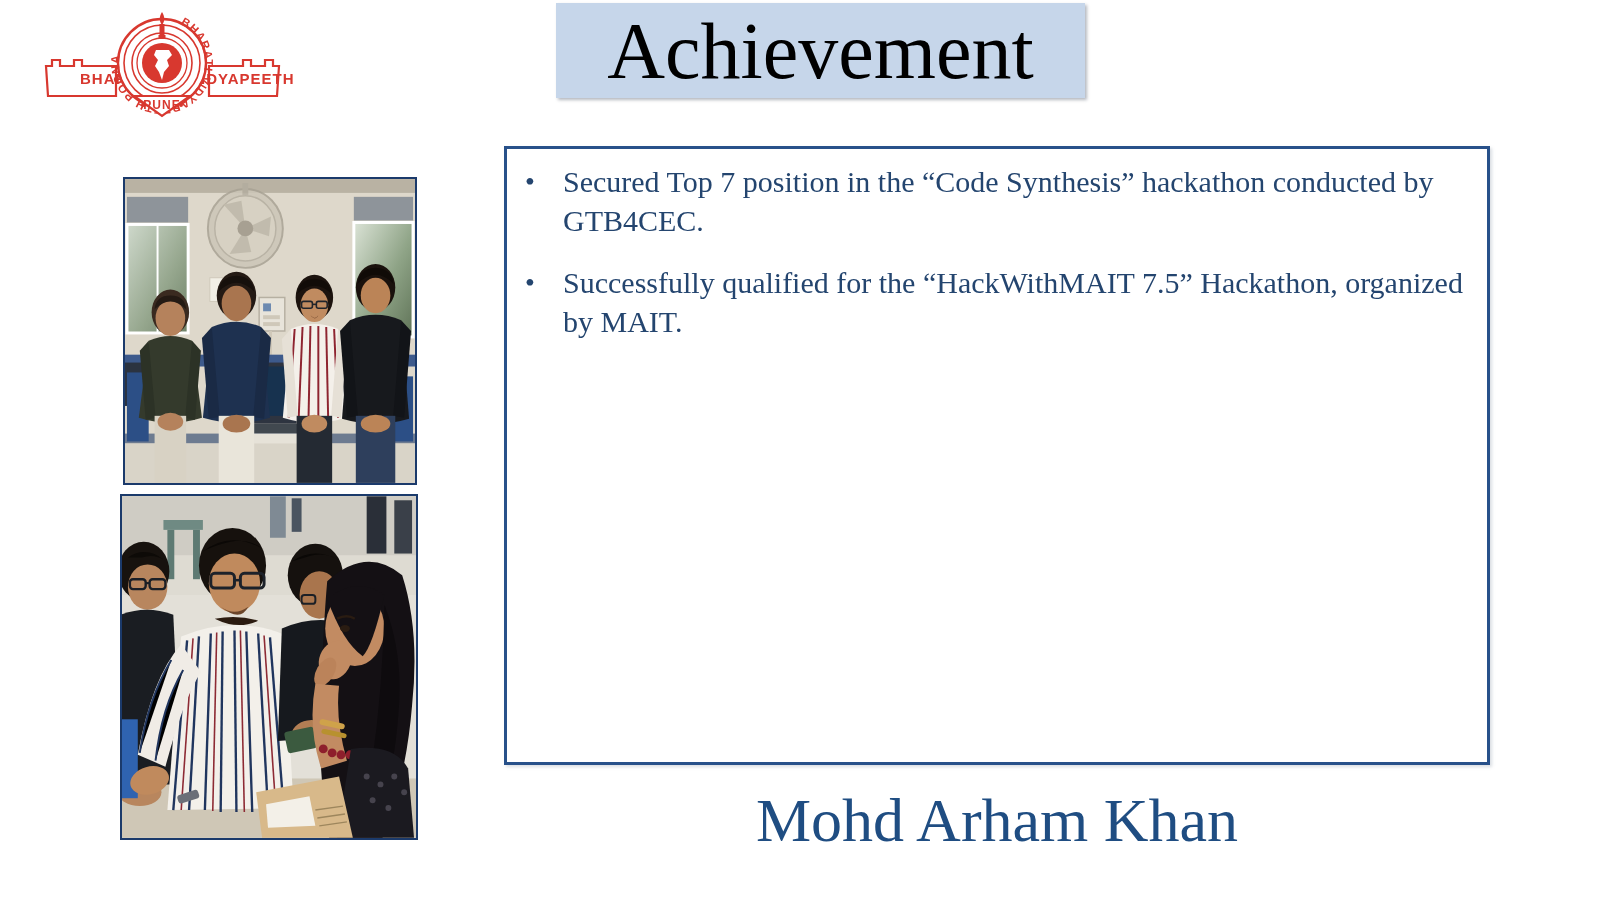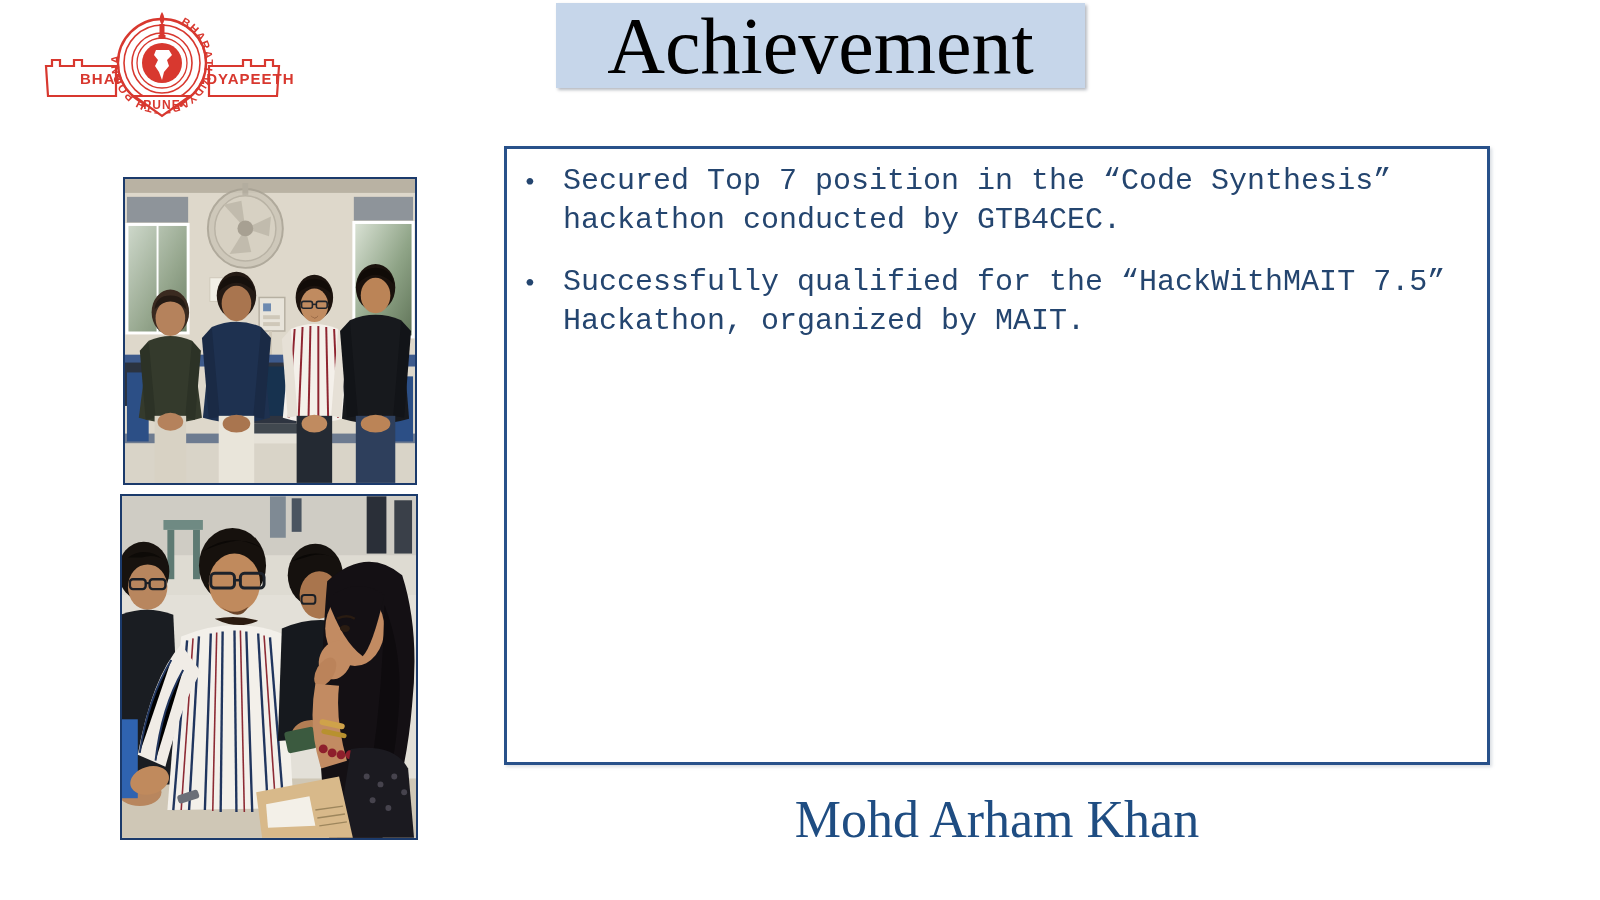--- a/index.html
+++ b/index.html
@@ -25,21 +25,21 @@
     height: 112px;
   }
   #logo svg { display: block; width: 100%; height: 100%; }
 
   
   #title-box {
     position: absolute;
     left: 556px;
     top: 3px;
     width: 529px;
-    height: 85px;
+    height: 95px;
     background: #c6d6ea;
     box-shadow: 2px 2px 3px rgba(90,100,115,0.45);
     display: flex;
     align-items: center;
     justify-content: center;
   }
   #title-text {
     font-family: "Liberation Serif", serif;
     font-size: 80px;
     line-height: 1;
@@ -76,21 +76,21 @@
     width: 42px;
     font-size: 28px;
     line-height: 42px;
     color: #24456f;
     text-align: left;
     padding-left: 4px;
     box-sizing: border-box;
   }
   .bullet-text {
     flex: 1 1 auto;
-    font-family: Liberation Mono, monospace;
+    font-family: Liberation Serif, serif;
     font-size: 30px;
     line-height: 39px;
     color: #24456f;
     padding-top: 1px;
   }
 
   
   .photo-frame {
     position: absolute;
     border: 2px solid #1b3a6b;
@@ -103,21 +103,21 @@
   .photo-frame svg { display: block; width: 100%; height: 100%; }
 
   
   #presenter-name {
     position: absolute;
     left: 504px;
     top: 782px;
     width: 986px;
     text-align: center;
     font-family: "Liberation Serif", serif;
-    font-size: 52px;
+    font-size: 62px;
     line-height: 76px;
     color: #1f4d82;
     white-space: nowrap;
   }
 </style>
 </head>
 <body>
 
 <div id="slide">
 

